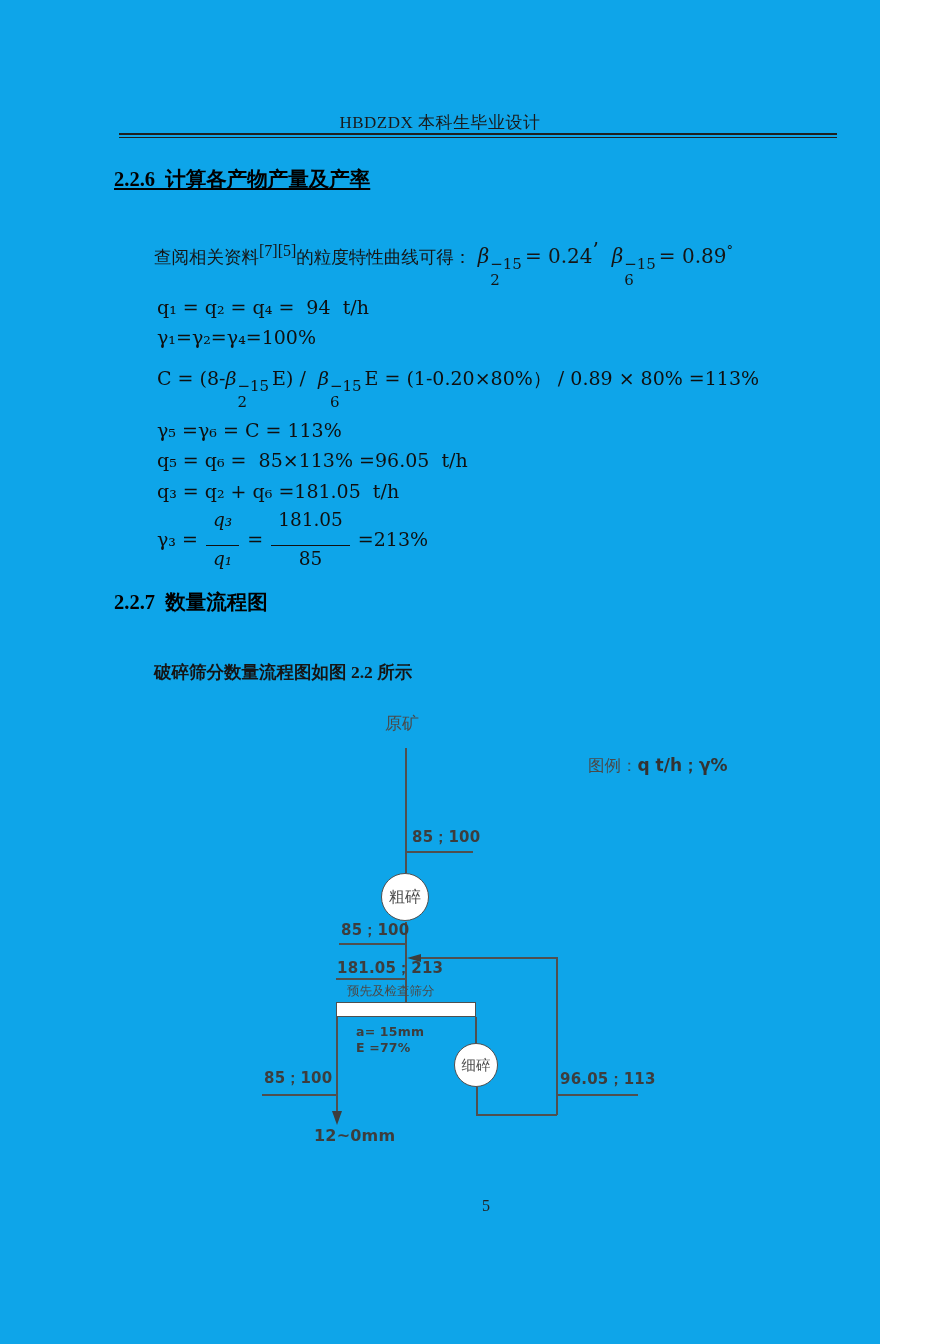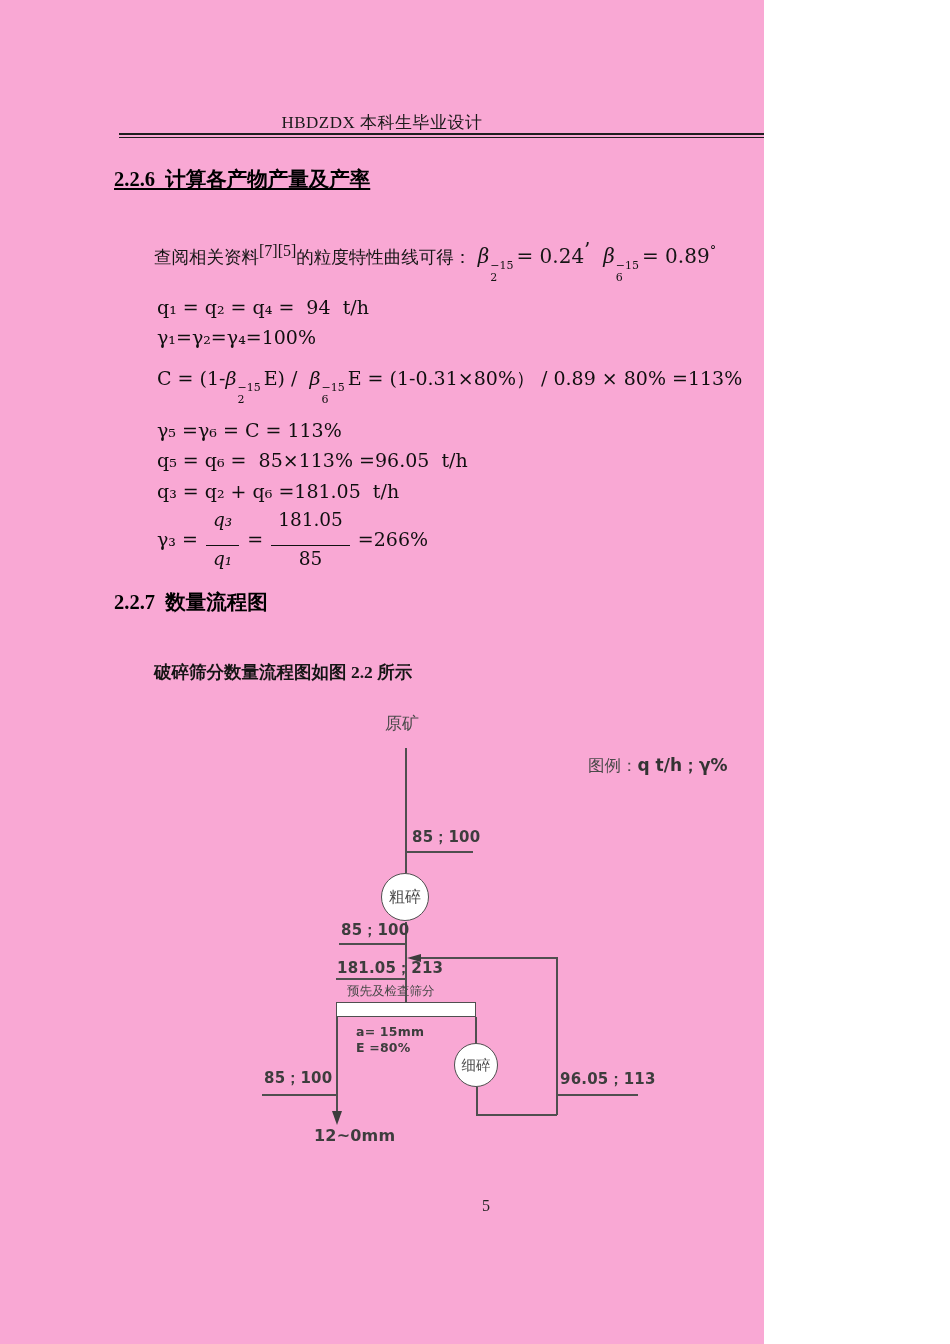--- a/index.html
+++ b/index.html
@@ -1,17 +1,17 @@
 <!DOCTYPE html>
 <html><head>
 <meta charset="utf-8">
 <style>
   html,body { margin:0; padding:0; background:#ffffff; }
   .page {
-    position:relative; width:764px; height:1344px; background:#f9a8d4;
+    position:relative; width:880px; height:1344px; background:#0ea5e9;
     font-family:"Liberation Serif","DejaVu Serif",serif; color:#111;
     overflow:hidden;
   }
   
   .header-title {
     position:absolute; top:111px; left:0; width:100%;
     text-align:center; font-size:17px; color:#1a1a1a; letter-spacing:0.5px;
   }
   .header-rule {
     position:absolute; top:133px; left:119px; width:718px; height:1.5px;
@@ -26,21 +26,21 @@
   .refs { font-size:16px; vertical-align:7px; letter-spacing:0; }
   
   .eq {
     position:absolute; left:157px; font-size:19px; color:#0f0f0f;
     font-family:"DejaVu Serif","Liberation Serif",serif; white-space:pre;
   }
   .mi { font-style:italic; }
   .beta-block { font-size:20px; font-family:"DejaVu Serif",serif; white-space:pre; }
   .bss {
     display:inline-flex; flex-direction:column; align-items:flex-start;
-    font-size:11px; line-height:1.05; vertical-align:-6px; margin:0 3px 0 1px;
+    font-size:15px; line-height:1.05; vertical-align:-6px; margin:0 3px 0 1px;
   }
   .deg { font-size:13px; vertical-align:8px; }
   .sep-quote { font-size:20px; vertical-align:6px; }
   .frac-row { display:flex; align-items:center; }
   .frac { display:inline-block; text-align:center; margin:0 8px; font-size:18.5px; line-height:1.15; }
   .frac .num { display:block; border-bottom:1.6px solid #111; padding:0 7px 15px; }
   .frac .den { display:block; padding-top:2px; }
   
   .diagram { position:absolute; inset:0; }
   .dline { position:absolute; background:#4f4f4f; }
@@ -80,32 +80,32 @@
   <div class="header-title">HBDZDX 本科生毕业设计</div>
   <div class="header-rule"></div>
 
   <div class="h-section" style="top:165px;text-decoration:underline;">2.2.6  计算各产物产量及产率</div>
 
   <div class="para" style="top:238px;"><span>查阅相关资料</span><span class="refs">[7][5]</span><span>的粒度特性曲线可得：</span><span class="beta-block"> <span class="mi">β</span><span class="bss"><span>−15</span><span>2</span></span><span>= 0.24</span><span class="sep-quote">’</span>  <span class="mi">β</span><span class="bss"><span>−15</span><span>6</span></span><span>= 0.89</span><span class="deg">°</span></span></div>
 
   <div class="eq" style="top:296px;">q₁ = q₂ = q₄ =  94  t/h</div>
   <div class="eq" style="top:326px;">γ₁=γ₂=γ₄=100%</div>
 
-  <div class="eq" style="top:366px;"><span>C = (1-</span><span class="mi">β</span><span class="bss"><span>−15</span><span>2</span></span><span>E) /  </span><span class="mi">β</span><span class="bss"><span>−15</span><span>6</span></span><span>E = (1-0.31×80%） / 0.89 × 80% =113%</span></div>
+  <div class="eq" style="top:366px;"><span>C = (8-</span><span class="mi">β</span><span class="bss"><span>−15</span><span>2</span></span><span>E) /  </span><span class="mi">β</span><span class="bss"><span>−15</span><span>6</span></span><span>E = (1-0.20×80%） / 0.89 × 80% =113%</span></div>
 
   <div class="eq" style="top:419px;">γ₅ =γ₆ = C = 113%</div>
   <div class="eq" style="top:449px;">q₅ = q₆ =  85×113% =96.05  t/h</div>
   <div class="eq" style="top:480px;">q₃ = q₂ + q₆ =181.05  t/h</div>
 
   <div class="eq frac-row" style="top:509px;">
     <span>γ₃ =</span>
     <span class="frac"><span class="num mi">q₃</span><span class="den mi">q₁</span></span>
     <span>=</span>
     <span class="frac"><span class="num">181.05</span><span class="den">85</span></span>
-    <span>=266%</span>
+    <span>=213%</span>
   </div>
 
   <div class="h-section" style="top:588px;">2.2.7  数量流程图</div>
   <div class="para" style="top:660px;font-weight:bold;">破碎筛分数量流程图如图 2.2 所示</div>
 
   <div class="diagram">
 
     <div class="dlabel-cjk" style="left:385px; top:712px; font-size:17px;">原矿</div>
 
     <div class="legend"><span class="lg-prefix">图例：</span><span class="lg-units">q t/h；γ%</span></div>
@@ -131,21 +131,21 @@
     <div class="dlabel" style="left:337px; top:959px;">181.05；213</div>
 
     <div class="dlabel-cjk" style="left:347px; top:983px; font-size:12.5px;">预先及检查筛分</div>
 
     <div class="screen-box" style="left:336px; top:1002px; width:138px; height:13px;"></div>
 
     <div class="dline" style="left:336px; top:1017px; width:1.5px; height:78px;"></div>
     <div class="dline" style="left:475px; top:1017px; width:1.5px; height:27px;"></div>
 
     <div class="dlabel" style="left:356px; top:1024px; font-size:12.5px;">a= 15mm</div>
-    <div class="dlabel" style="left:356px; top:1040px; font-size:12.5px;">E =80%</div>
+    <div class="dlabel" style="left:356px; top:1040px; font-size:12.5px;">E =77%</div>
 
     <div class="dcircle" style="left:454px; top:1043px; width:42px; height:42px; font-size:14.5px;">
         <span>细碎</span>
       </div>
 
     <div class="dline" style="left:262px; top:1094px; width:74px; height:1.5px;"></div>
     <div class="dlabel" style="left:264px; top:1069px;">85；100</div>
     <div class="dline" style="left:336px; top:1095px; width:1.5px; height:17px;"></div>
     <div class="arrow-down" style="left:332px; top:1111px;"></div>
     <div class="dlabel" style="left:314px; top:1126px; font-size:16px;">12~0mm</div>

